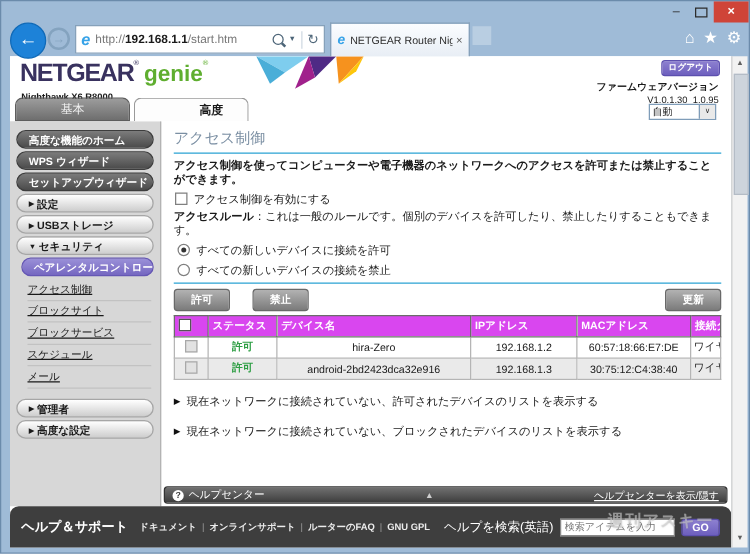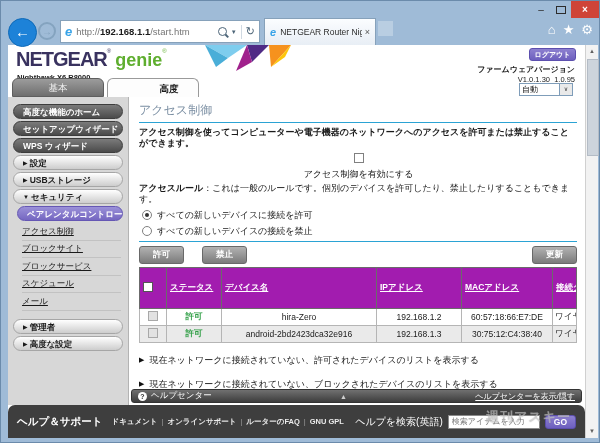--- a/index.html
+++ b/index.html
@@ -83,33 +83,33 @@
   .gap{height:6px;}
   .content{flex:1;position:relative;padding:3px 8px 0 10px;box-sizing:border-box;font-size:9px;color:#1a1a1a;}
   .c-title{color:#7b8fa3;font-size:12px;margin:2px 0 3px;font-weight:normal;}
   .actions{display:flex;justify-content:center;gap:12px;margin:1px 0 5px;}
   .btn{border-radius:4px;color:#fff;font-weight:bold;font-size:9px;padding:3px 10px;display:inline-flex;align-items:center;gap:4px;}
   .btn-apply{background:linear-gradient(#a7d55e,#6ea42b);border:1px solid #628f28;}
   .btn-cancel{background:linear-gradient(#9589d3,#6e60bc);border:1px solid #5c4fae;}
   .btn .g{font-size:7px;}
   .hr-blue{border:none;border-top:1px solid #2ba3d4;margin:3px 0;}
   .intro{font-weight:bold;margin:4px 0 3px;line-height:1.25;}
-  .chk-row{display:flex;align-items:center;gap:5px;margin:3px 0 2px 1px;flex-direction:column;}
+  .chk-row{display:flex;align-items:center;gap:5px;margin:3px 0 2px 1px;}
   .chk{width:8px;height:8px;border:1px solid #808080;background:#fff;flex:0 0 auto;}
   .rule{margin:2px 0;line-height:1.3;}
   .radio-row{display:flex;align-items:center;gap:5px;margin:3px 0 2px 3px;}
   .radio{width:8px;height:8px;border:1px solid #808080;border-radius:50%;background:#fff;position:relative;flex:0 0 auto;}
   .radio.sel::after{content:"";position:absolute;left:2px;top:2px;width:4px;height:4px;border-radius:50%;background:#333;}
   .toolbar{display:flex;gap:18px;margin:4px 0 3px;}
   .btn-gray{background:linear-gradient(#b2b2b2,#7b7b7b);border:1px solid #696969;border-radius:3px;
     color:#fff;font-weight:bold;font-size:8.5px;padding:2px 13px;}
   .btn-refresh{margin-left:auto;}
   table.devices{width:100%;border-collapse:collapse;font-size:8.5px;table-layout:fixed;}
-  table.devices th{background:#a21caf;color:#fff;font-weight:bold;text-decoration:underline;
-    text-align:left;padding:14px 3px;border:1px solid #6b6b6b;white-space:nowrap;overflow:hidden;}
+  table.devices th{background:#d946ef;color:#fff;font-weight:bold;
+    text-align:left;padding:2px 3px;border:1px solid #6b6b6b;white-space:nowrap;overflow:hidden;}
   table.devices td{border:1px solid #b5b5b5;text-align:center;padding:2px 2px;white-space:nowrap;overflow:hidden;}
   tr.alt td{background:#eaeaea;}
   td.status{color:#2e9e44;font-weight:bold;}
   .hdr-cb{display:inline-block;width:8px;height:8px;background:#fff;border:1px solid #555;}
   .row-cb{display:inline-block;width:8px;height:8px;background:#e2e2e2;border:1px solid #a8a8a8;}
   .col-cb{width:20px;}.col-status{width:48px;}.col-dev{width:148px;}.col-ip{width:78px;}.col-mac{width:84px;}
   .disc-link{margin-top:11px;display:flex;align-items:center;gap:5px;}
   .disc-link .g{font-size:7px;color:#111;}
   .helpbar{position:absolute;left:2px;right:3px;bottom:2px;height:14px;
     background:linear-gradient(#707070,#3d3d3d);border:1px solid #333;border-radius:3px;
@@ -195,22 +195,22 @@
         <span class="lang-text">自動</span>
         <span class="lang-arrow">∨</span>
       </div>
       <div class="tab-basic">基本</div>
       <div class="tab-adv">高度</div>
     </div>
 
     <div class="pbody">
       <div class="sidebar">
         <span class="pill p-dark">高度な機能のホーム</span>
+        <span class="pill p-dark">WPS ウィザード</span>
         <span class="pill p-dark">セットアップウィザード</span>
-        <span class="pill p-dark">WPS ウィザード</span>
         <span class="pill p-light"><span class="tri">▶</span><span>設定</span></span>
         <span class="pill p-light"><span class="tri">▶</span><span>USBストレージ</span></span>
         <span class="pill p-light"><span class="tri">▼</span><span>セキュリティ</span></span>
         <span class="pill p-sel">ペアレンタルコントロール</span>
         <span class="sub">アクセス制御</span>
         <span class="sub">ブロックサイト</span>
         <span class="sub">ブロックサービス</span>
         <span class="sub">スケジュール</span>
         <span class="sub">メール</span>
         <div class="gap"></div>

